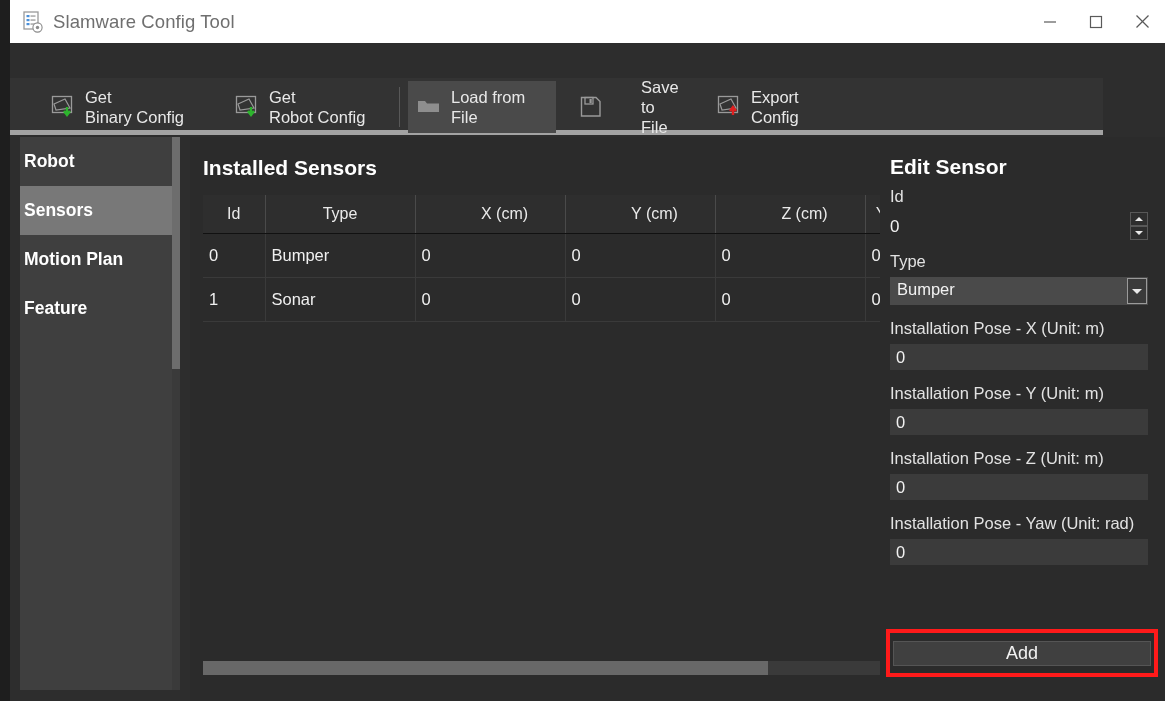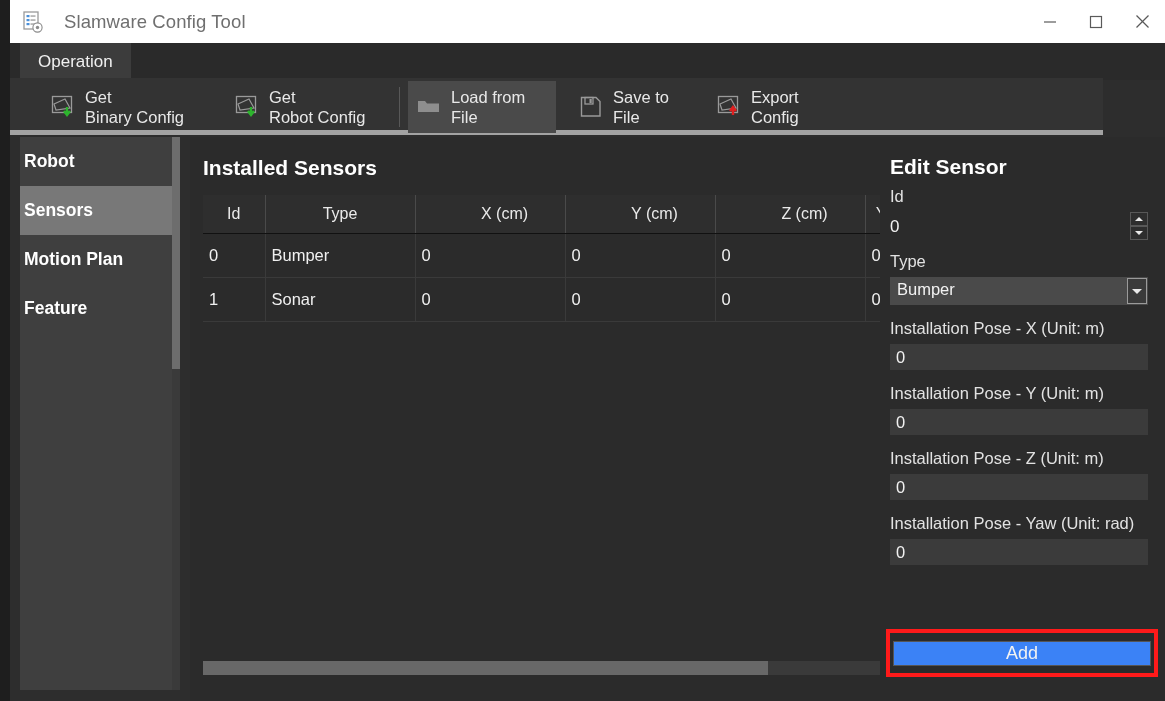--- a/index.html
+++ b/index.html
@@ -26,21 +26,20 @@
 
   
   .titlebar {
     position: absolute;
     left: 0; top: 0;
     width: 1155px;
     height: 43px;
     background: #ffffff;
     display: flex;
     align-items: center;
-    gap: 11px;
   }
   .title-icon {
     width: 20px; height: 22px;
     margin-left: 13px;
     margin-right: 10px;
     position: relative;
     flex: 0 0 auto;
   }
   .title-text {
     font-size: 18.5px;
@@ -338,21 +337,21 @@
     height: 48px;
     border: 4px solid #ff1a1a;
     box-sizing: border-box;
     display: flex;
     align-items: center;
     justify-content: center;
   }
   .add-btn {
     width: 258px;
     height: 25px;
-    background: #3b82f6;
+    background: #404040;
     border: 1px solid #555555;
     box-sizing: border-box;
     color: #f2f2f2;
     font-size: 18px;
     font-family: "Liberation Sans", sans-serif;
     display: flex;
     align-items: center;
     justify-content: center;
   }
   .tri { width: 0; height: 0; }
@@ -394,25 +393,20 @@
       </div>
       <div class="win-btn">
         <svg width="15" height="15" viewBox="0 0 15 15">
             <line x1="1.5" y1="1.5" x2="13.5" y2="13.5" stroke="#5a5a5a" stroke-width="1.2"></line>
             <line x1="13.5" y1="1.5" x2="1.5" y2="13.5" stroke="#5a5a5a" stroke-width="1.2"></line>
           </svg>
       </div>
     </div>
   </div>
 
-  <div class="tabstrip">
-    <div class="tab">
-      <span>Operation</span>
-    </div>
-  </div>
 
   <div class="toolbar">
 
     <div class="tbtn" style="left:32px;width:170px;">
       <span class="tbtn-icon">
         <svg width="26" height="26" viewBox="0 0 26 26">
           <rect x="2.5" y="2.5" width="19" height="16" fill="none" stroke="#9a9a9a" stroke-width="1.3"></rect>
           <path d="M4 10 L15 5 L20 14 L6 16 Z" fill="none" stroke="#9a9a9a" stroke-width="1.2"></path>
           <path d="M17 13 l0 6 M14 17 l3 4 l3 -4" stroke="#2db52d" stroke-width="2.4" fill="none"></path>
         </svg>
@@ -438,21 +432,21 @@
     <div class="tbtn active" style="left:398px;width:148px;">
       <span class="tbtn-icon">
         <svg width="26" height="26" viewBox="0 0 26 26">
           <path d="M2 7 L9 7 L11 9.5 L23 9.5 L23 18 L2 18 Z" fill="#8e8e8e"></path>
         </svg>
       </span>
       <span class="tbtn-label">Load from
 File</span>
     </div>
 
-    <div class="tbtn" style="left:560px;width:130px;">
+    <div class="tbtn" style="left:560px;width:130px;gap:28px;">
       <span class="tbtn-icon">
         <svg width="26" height="26" viewBox="0 0 26 26">
           <path d="M3.5 3.5 L18 3.5 L22 7.5 L22 22 L3.5 22 Z" fill="none" stroke="#9a9a9a" stroke-width="1.4"></path>
           <rect x="7" y="3.5" width="8" height="6.5" fill="none" stroke="#9a9a9a" stroke-width="1.3"></rect>
           <rect x="11.5" y="5" width="2.2" height="4" fill="#9a9a9a"></rect>
         </svg>
       </span>
       <span class="tbtn-label">Save to
 File</span>
     </div>

